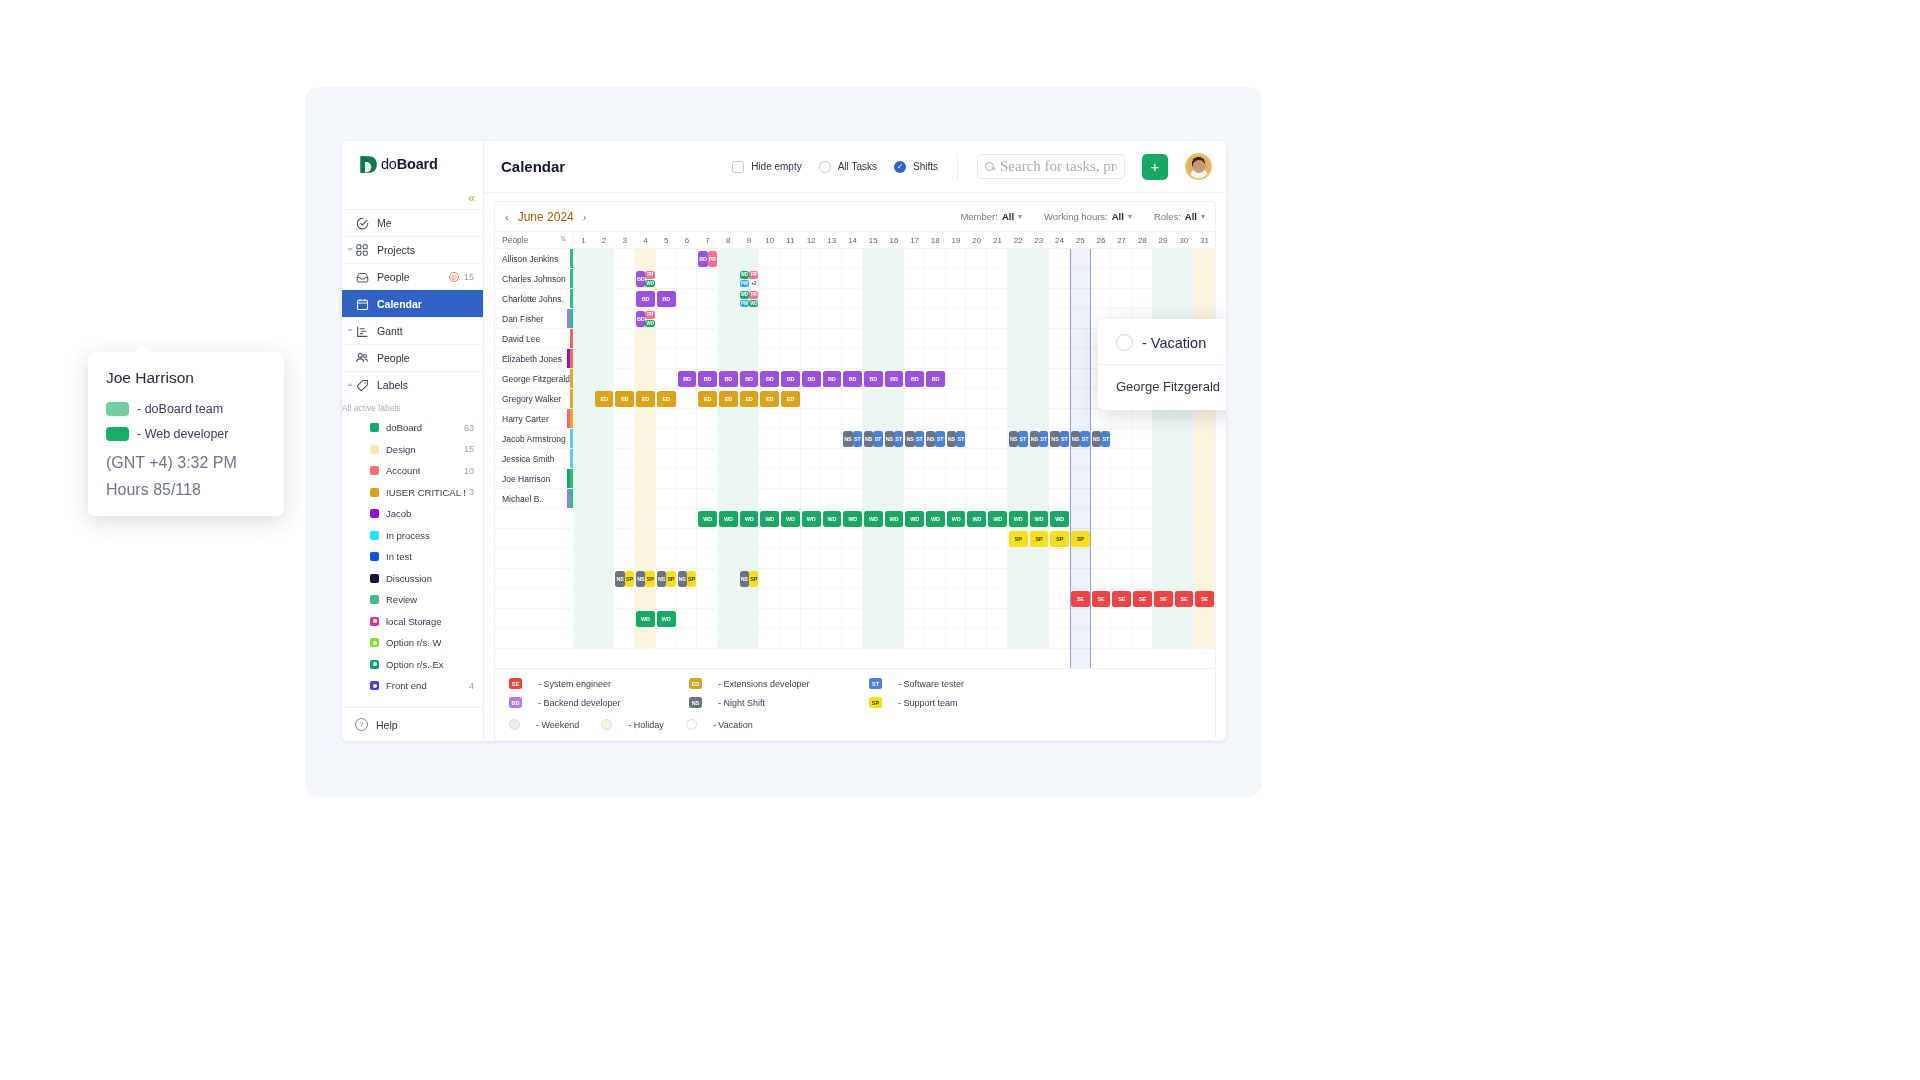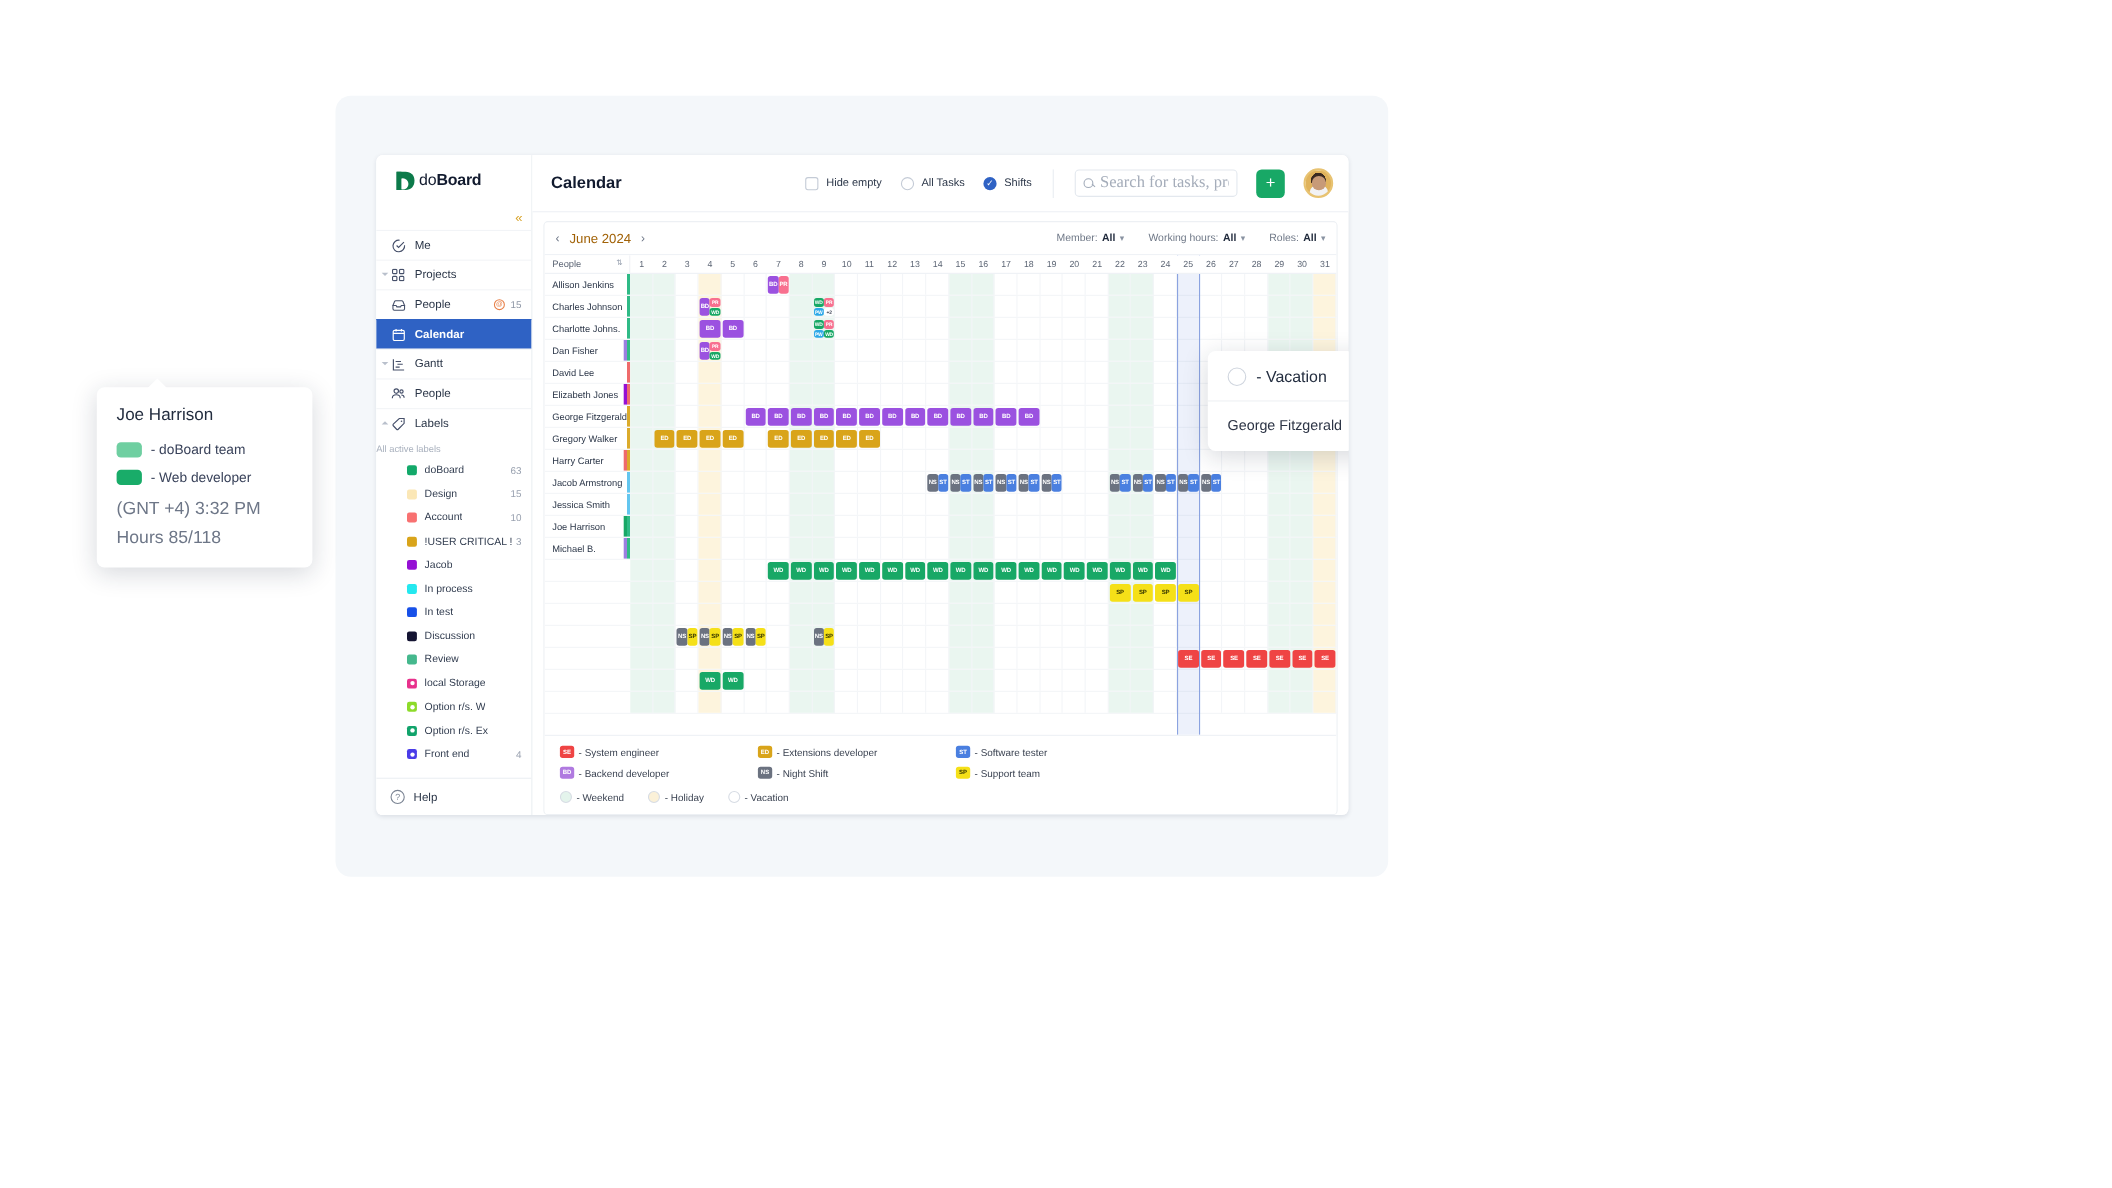--- a/index.html
+++ b/index.html
@@ -275,21 +275,21 @@
   .legend {
     border-top: 1px solid #eef1f5;
     padding: 9px 14px 10px 14px;
     background: #fff;
   }
   .legend-grid {
     display: grid;
     grid-template-columns: 180px 180px 180px;
     row-gap: 8px;
   }
-  .leg-item { display: flex; align-items: center; gap: 4px; font-size: 9px; color: #3a4251; }
+  .leg-item { display: flex; align-items: center; gap: 16px; font-size: 9px; color: #3a4251; }
   .leg-chip {
     width: 13px; height: 11px; border-radius: 2.5px;
     color: #fff; font-size: 5.5px; font-weight: bold;
     display: flex; align-items: center; justify-content: center;
   }
   .legend-row2 { display: flex; gap: 22px; margin-top: 11px; }
   .leg-circle { width: 11px; height: 11px; border-radius: 50%; border: 1px solid #d7dce4; }
 
   
   .tt {

